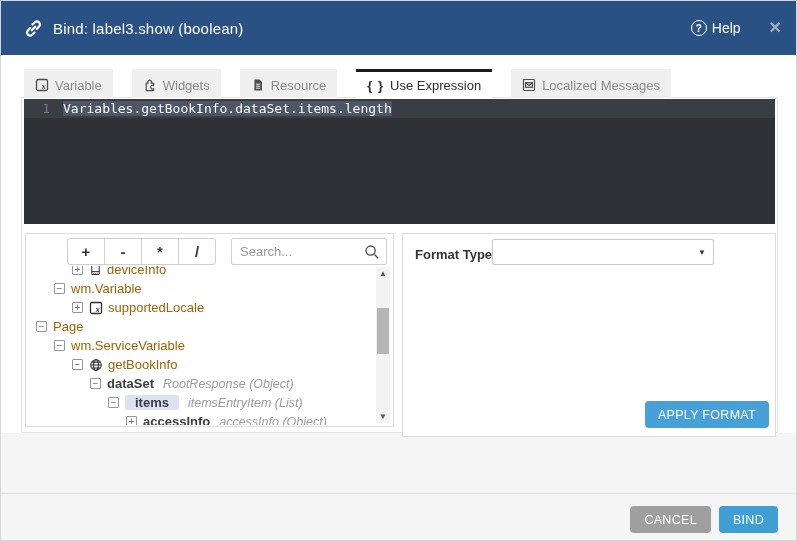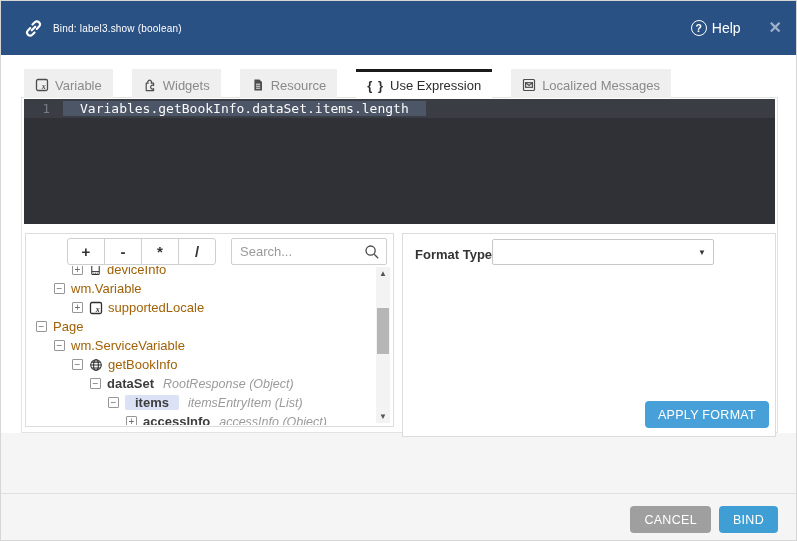--- a/index.html
+++ b/index.html
@@ -6,21 +6,21 @@
   html,body { background:#e9e9e9; }
   #app {
     position:relative; width:797px; height:541px; background:#ffffff;
     font-family:"Liberation Sans", sans-serif; overflow:hidden;
     border:1px solid #d6d6d6;
   }
   
   .hdr { position:absolute; left:0; top:0; width:797px; height:54px; background:#2a5184;
          display:flex; align-items:center; padding:0 16px 0 22px; }
   .hdr .link-ic { display:inline-flex; margin-right:9px; }
-  .hdr .title { color:#ffffff; font-size:10px; font-weight:500; letter-spacing:.2px; }
+  .hdr .title { color:#ffffff; font-size:15px; font-weight:500; letter-spacing:.2px; }
   .hdr .spacer { flex:1; }
   .hdr .help { display:flex; align-items:center; gap:5px; color:#fff; font-size:14px; cursor:pointer; margin-right:28px;}
   .help-circle { width:16px; height:16px; border:1.4px solid #fff; border-radius:50%;
                  display:inline-flex; align-items:center; justify-content:center;
                  font-size:10.5px; font-weight:bold; }
   .hdr .close { color:#9db0c8; font-size:16px; font-weight:bold; cursor:pointer; line-height:1; }
   
   .tabs { position:absolute; left:23px; top:68px; display:flex; z-index:3; }
   .tab { height:29px; display:flex; align-items:center; gap:6px; padding:0 11px;
          background:#efefef; color:#8a8a8a; font-size:13px; margin-right:19px;
@@ -30,21 +30,21 @@
   .tab.active .tab-ic { color:#2d2d2d; }
   .braces { font-size:13px; font-weight:bold; letter-spacing:1px; }
   
   .content-box { position:absolute; left:20px; top:96px; width:757px; height:336px;
                  background:#fff; border:1px solid #e3e3e3; z-index:2; }
   
   .editor { position:absolute; left:2px; top:1px; right:2px; height:125px; background:#2f3136;
             font-family:"DejaVu Sans Mono", monospace; font-size:13px; cursor:text; }
   .ed-line { height:19px; display:flex; align-items:center; background:#3a3d43; }
   .gutter { width:26px; text-align:right; color:#757b84; margin-right:13px; flex:none; }
-  .code-sel { background:#4d5666; color:#fbfbfb; padding:0 17px; white-space:pre; }
+  .code-sel { background:#4d5666; color:#fbfbfb; padding:0 0; white-space:pre; }
   
   .lpanel { position:absolute; left:3px; top:135px; width:369px; height:194px;
             border:1px solid #dcdcdc; background:#fff; }
   .rpanel { position:absolute; left:380px; top:135px; width:374px; height:204px;
             border:1px solid #dcdcdc; background:#fff; }
   
   .tb { position:absolute; left:0; top:0; right:0; height:33px; }
   .ops { position:absolute; left:41px; top:4px; display:flex; }
   .op { width:38px; height:27px; background:#fff; border:1px solid #cfcfcf; margin-left:-1px;
         font-size:15px; color:#333; display:flex; align-items:center; justify-content:center;

